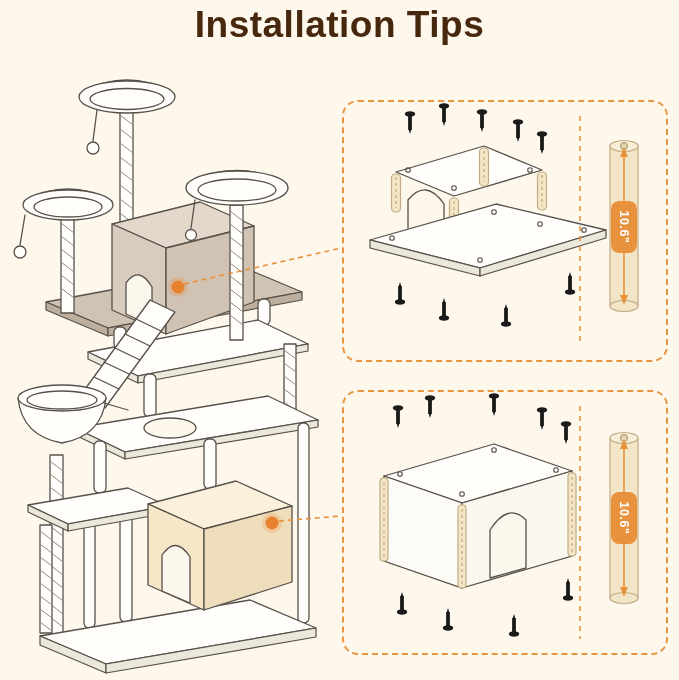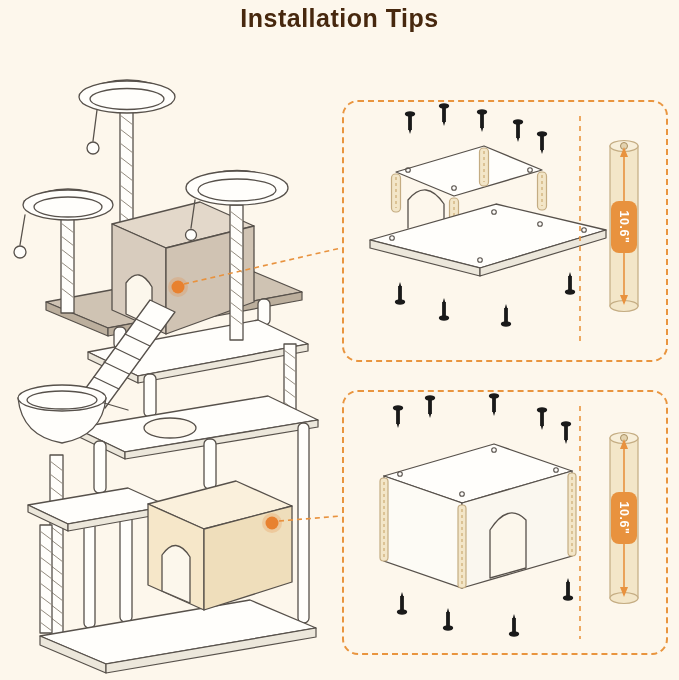--- a/index.html
+++ b/index.html
@@ -1,19 +1,19 @@
 <!DOCTYPE html>
 <html><head>
 <meta charset="utf-8">
 <style>
   *{margin:0;padding:0;box-sizing:border-box}
   body{font-family:"Liberation Sans",sans-serif;background:#FDF7EC}
   .page{position:relative;width:679px;height:680px;background:#FDF7EC;overflow:hidden}
   .title{position:absolute;top:4px;left:0;width:100%;text-align:center;
-         font-size:25px;font-weight:800;color:#47280E;letter-spacing:.5px}
+         font-size:37px;font-weight:800;color:#47280E;letter-spacing:.5px}
   .tree-svg{position:absolute;left:0;top:55px}
   .panel{position:absolute;left:342px;border:2.2px dashed #E9953F;border-radius:16px}
   .panel-top{top:100px;width:326px;height:262px}
   .panel-bottom{top:390px;width:326px;height:265px}
 
   
   .ln{fill:none;stroke:#57514B;stroke-width:1.3;stroke-linejoin:round;stroke-linecap:round}
   .fw{fill:#FFFEFB;stroke:#57514B;stroke-width:1.3;stroke-linejoin:round}
   .bandw{fill:#ECE7DB;stroke:#57514B;stroke-width:1.2;stroke-linejoin:round}
   .tpT{fill:#E3D8CA;stroke:#57514B;stroke-width:1.3;stroke-linejoin:round}

